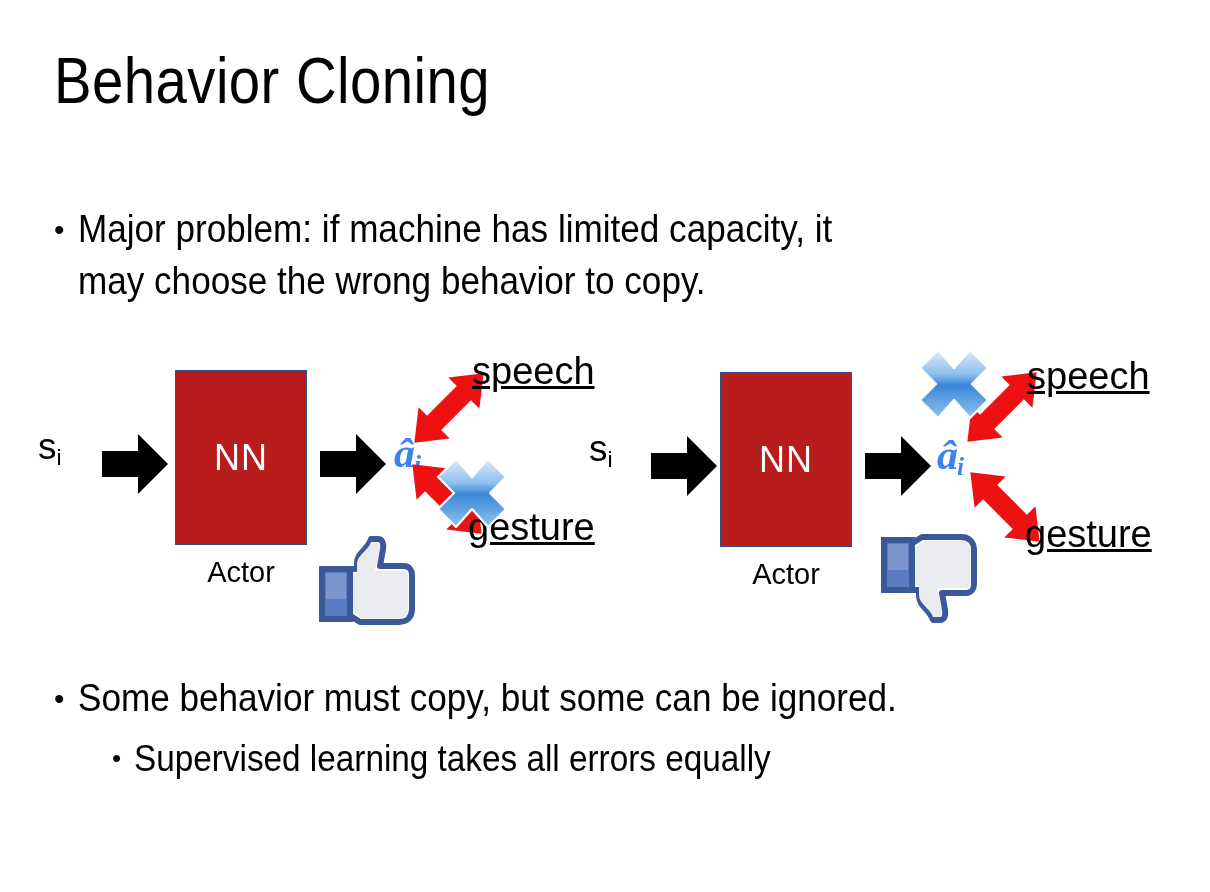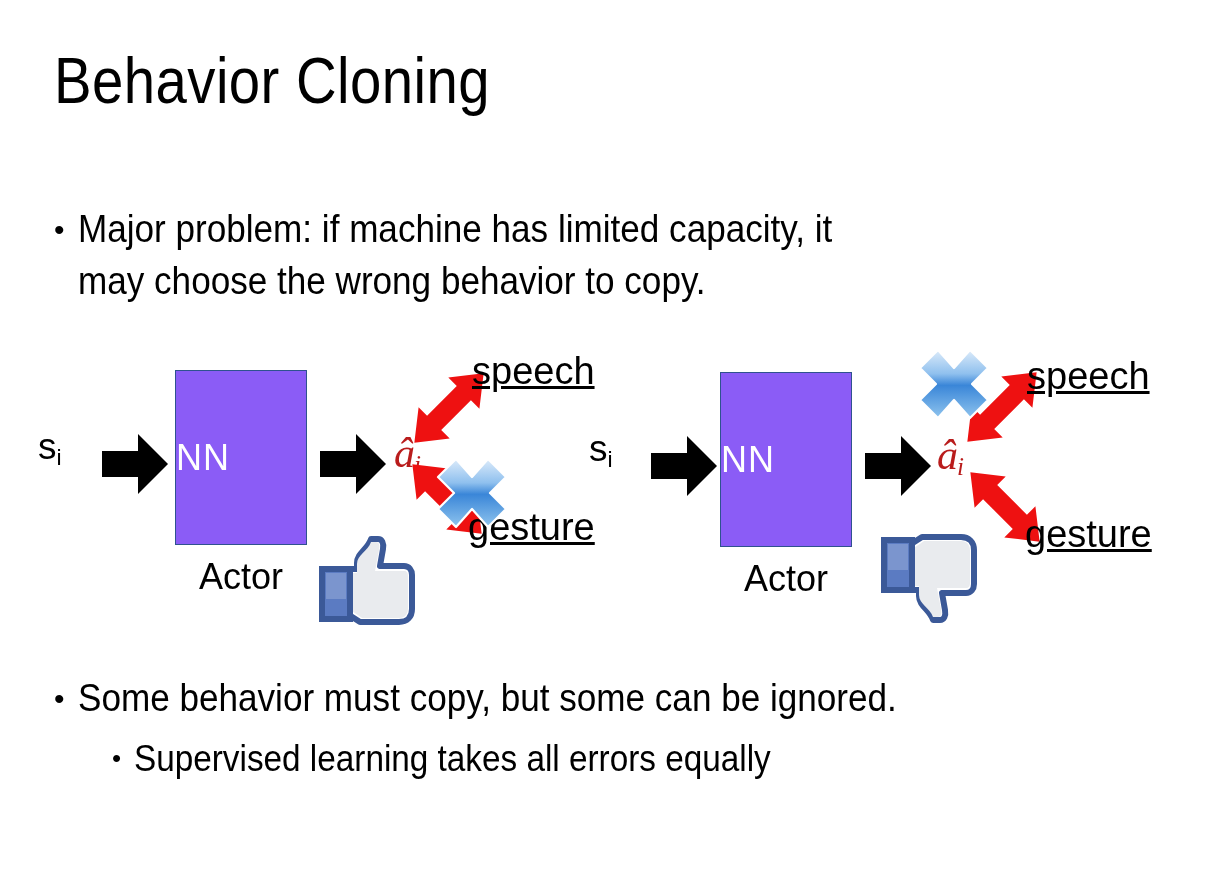--- a/index.html
+++ b/index.html
@@ -89,49 +89,51 @@
     position: absolute;
     width: 66px;
     height: 64px;
   }
   .block-arrow svg { display: block; width: 100%; height: 100%; }
 
   .nn-box {
     position: absolute;
     width: 132px;
     height: 175px;
-    background: #8b5cf6;
+    background: #b91c1c;
     border: 1.5px solid #2F528F;
     box-sizing: border-box;
     display: flex;
     align-items: center;
+    justify-content: center;
   }
   .nn-label {
     color: #ffffff;
     font-family: "Liberation Sans", sans-serif;
     font-size: 36px;
     letter-spacing: 1px;
   }
   .actor-label {
     position: absolute;
     font-family: "Liberation Sans", sans-serif;
-    font-size: 36px;
+    font-size: 29px;
     color: #000;
     text-align: center;
     width: 160px;
   }
 
   .action-label {
     position: absolute;
     font-family: "Liberation Serif", serif;
     font-style: italic;
     font-size: 42px;
-    color: #b91c1c;
+    color: #3b82f6;
     line-height: 1;
     white-space: nowrap;
+    font-weight: bold;
   }
   .action-label sub {
     font-size: 0.60em;
     font-style: italic;
     vertical-align: baseline;
     position: relative;
     top: 0.25em;
     left: -1px;
   }
 

